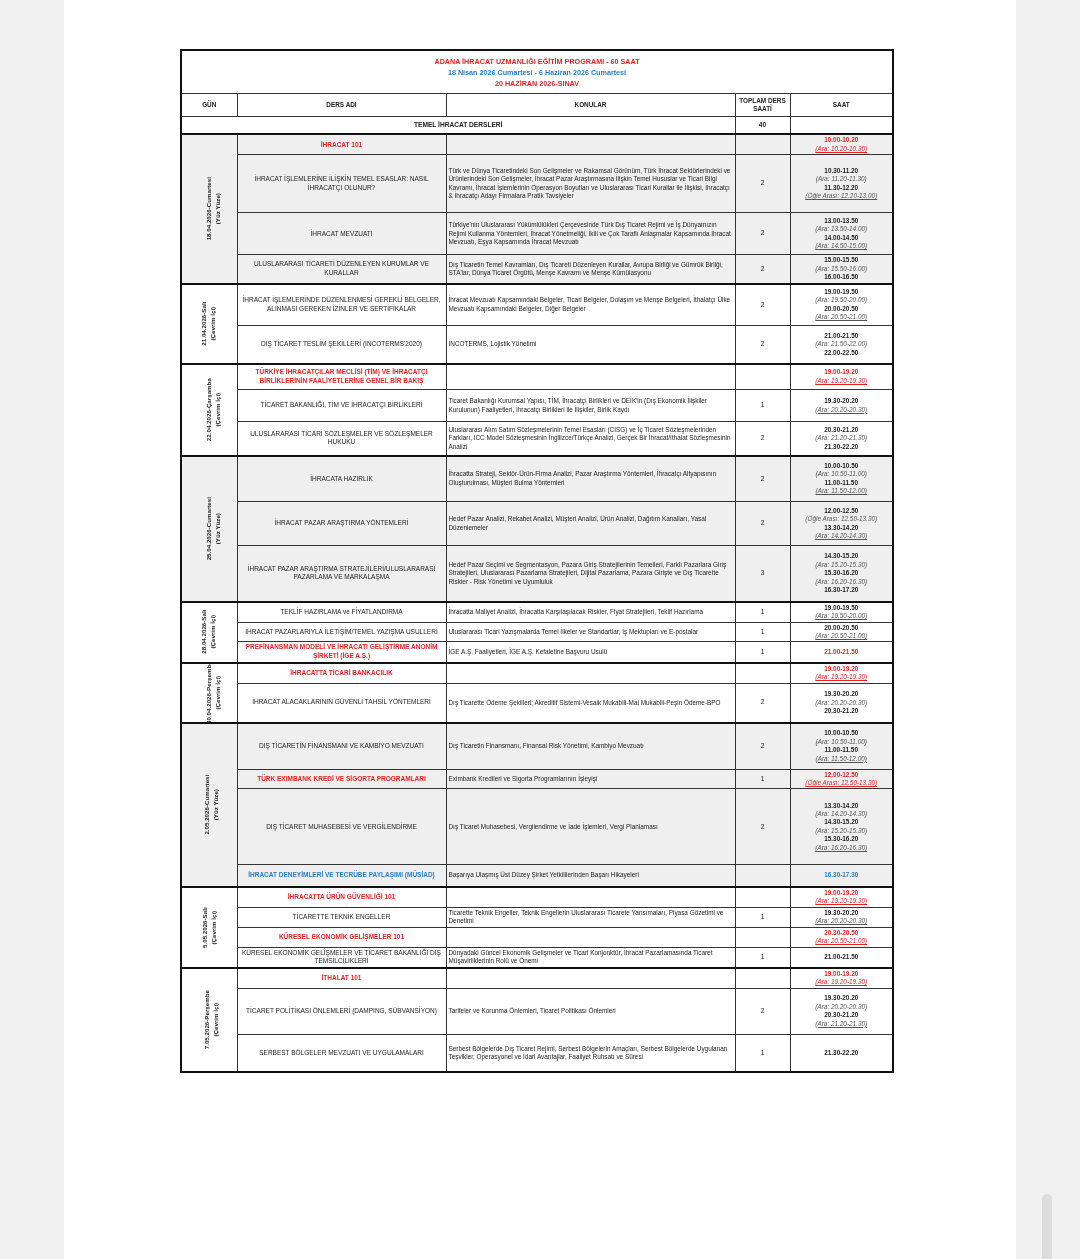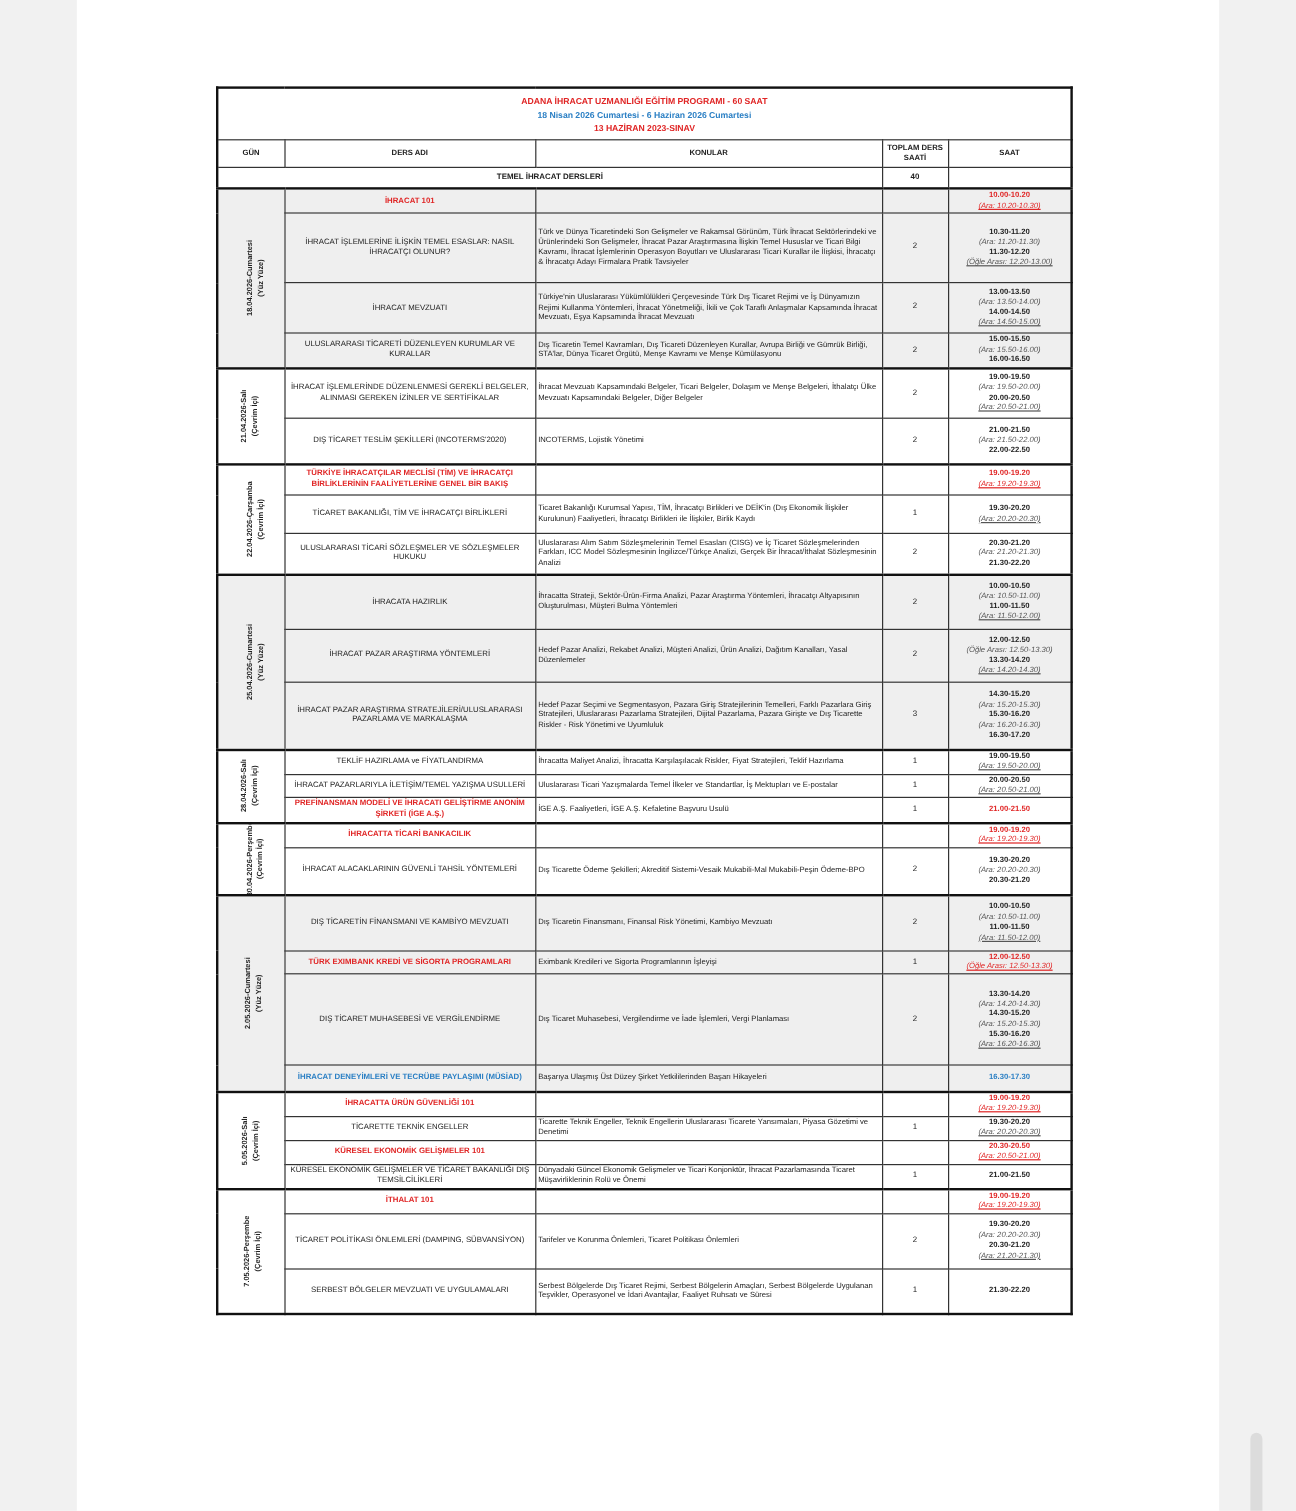--- a/index.html
+++ b/index.html
@@ -8,21 +8,21 @@
     font-family: "Liberation Sans", "DejaVu Sans", sans-serif;
   }
   .page {
     position:absolute; left:64px; top:0; width:952px; height:1259px; background:#ffffff;
   }
   .scrollbar {
     position:absolute; left:1042px; top:1194px; width:10px; height:65px;
     background:#dcdcdc; border-radius:5px 5px 0 0;
   }
   table.prog {
-    position:absolute; left:116px; top:72px; width:712px;
+    position:absolute; left:116px; top:49px; width:712px;
     border-collapse:collapse; table-layout:fixed;
     font-size:6.6px; color:#222; line-height:1.32;
   }
   table.prog td, table.prog th {
     border:1px solid #333; padding:1px 2px; vertical-align:middle; overflow:hidden;
   }
   table.prog { border:2px solid #111; }
   .title-cell { text-align:center; font-weight:bold; padding:6px 0 4px 0 !important; font-size:7.2px; line-height:1.5; }
   .red { color:#e02525; }
   .blue { color:#2a7fc4; }
@@ -55,21 +55,21 @@
         <col style="width:209px">
         <col style="width:289px">
         <col style="width:55px">
         <col style="width:103px">
     </colgroup>
     <tbody>
         <tr>
       <td colspan="5" class="title-cell">
         <div class="red">ADANA İHRACAT UZMANLIĞI EĞİTİM PROGRAMI - 60 SAAT</div>
         <div class="blue">18 Nisan 2026 Cumartesi -  6 Haziran 2026 Cumartesi</div>
-        <div class="red">13 HAZİRAN 2023-SINAV</div>
+        <div class="red">20 HAZİRAN 2026-SINAV</div>
       </td>
     </tr>
     <tr class="hdr">
       <th>GÜN</th>
       <th>DERS ADI</th>
       <th>KONULAR</th>
       <th>TOPLAM DERS SAATİ</th>
       <th>SAAT</th>
     </tr>
     <tr class="section">

